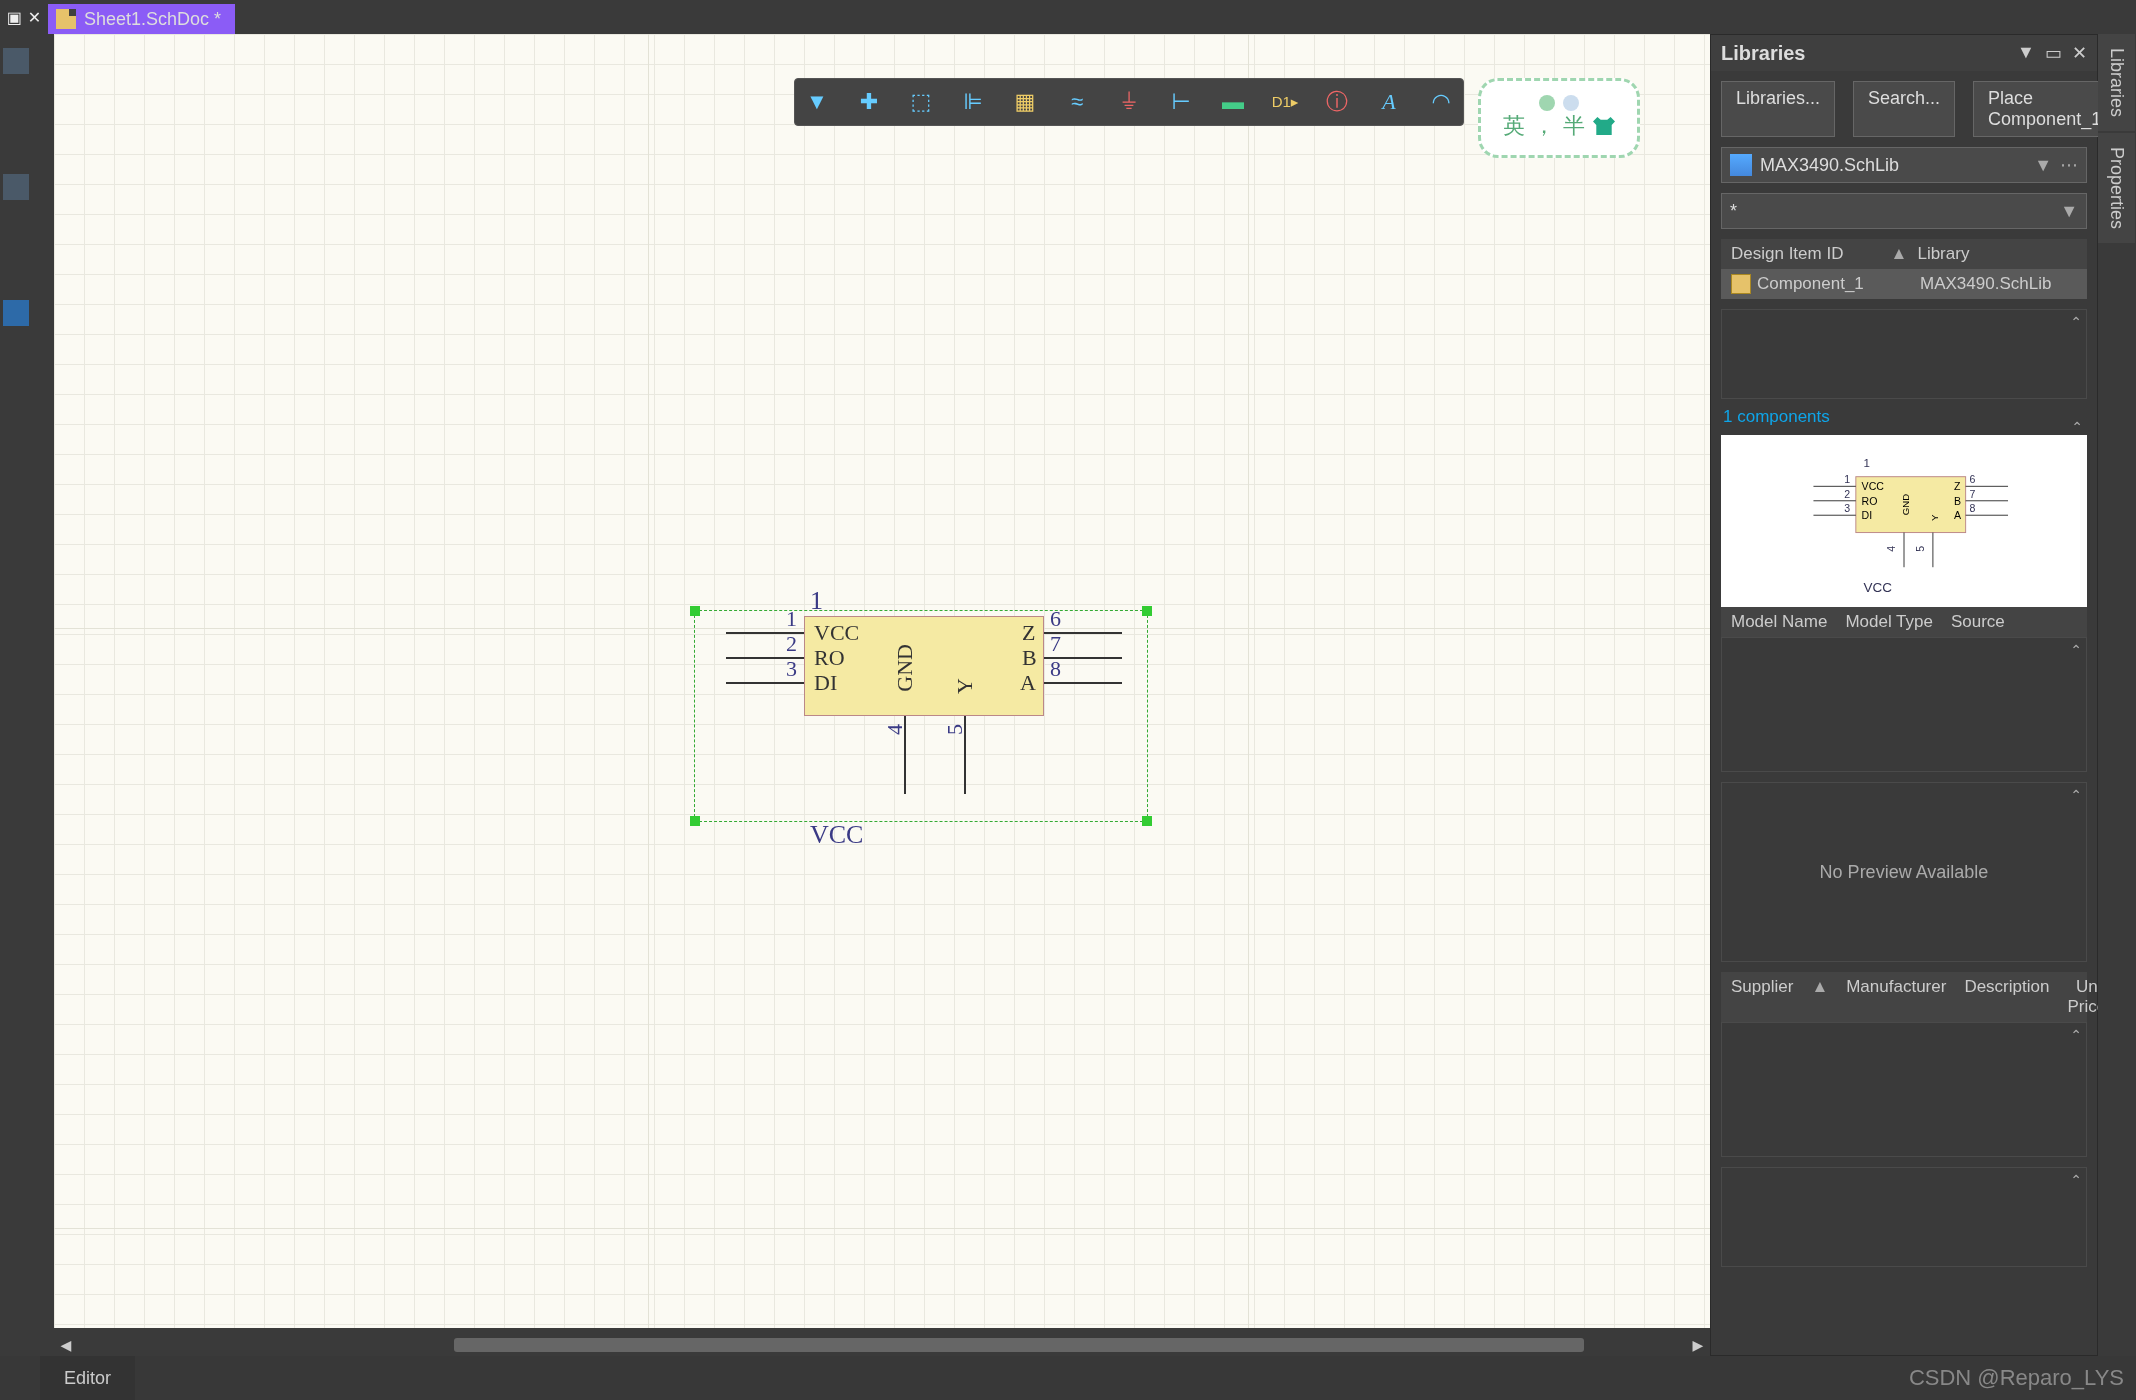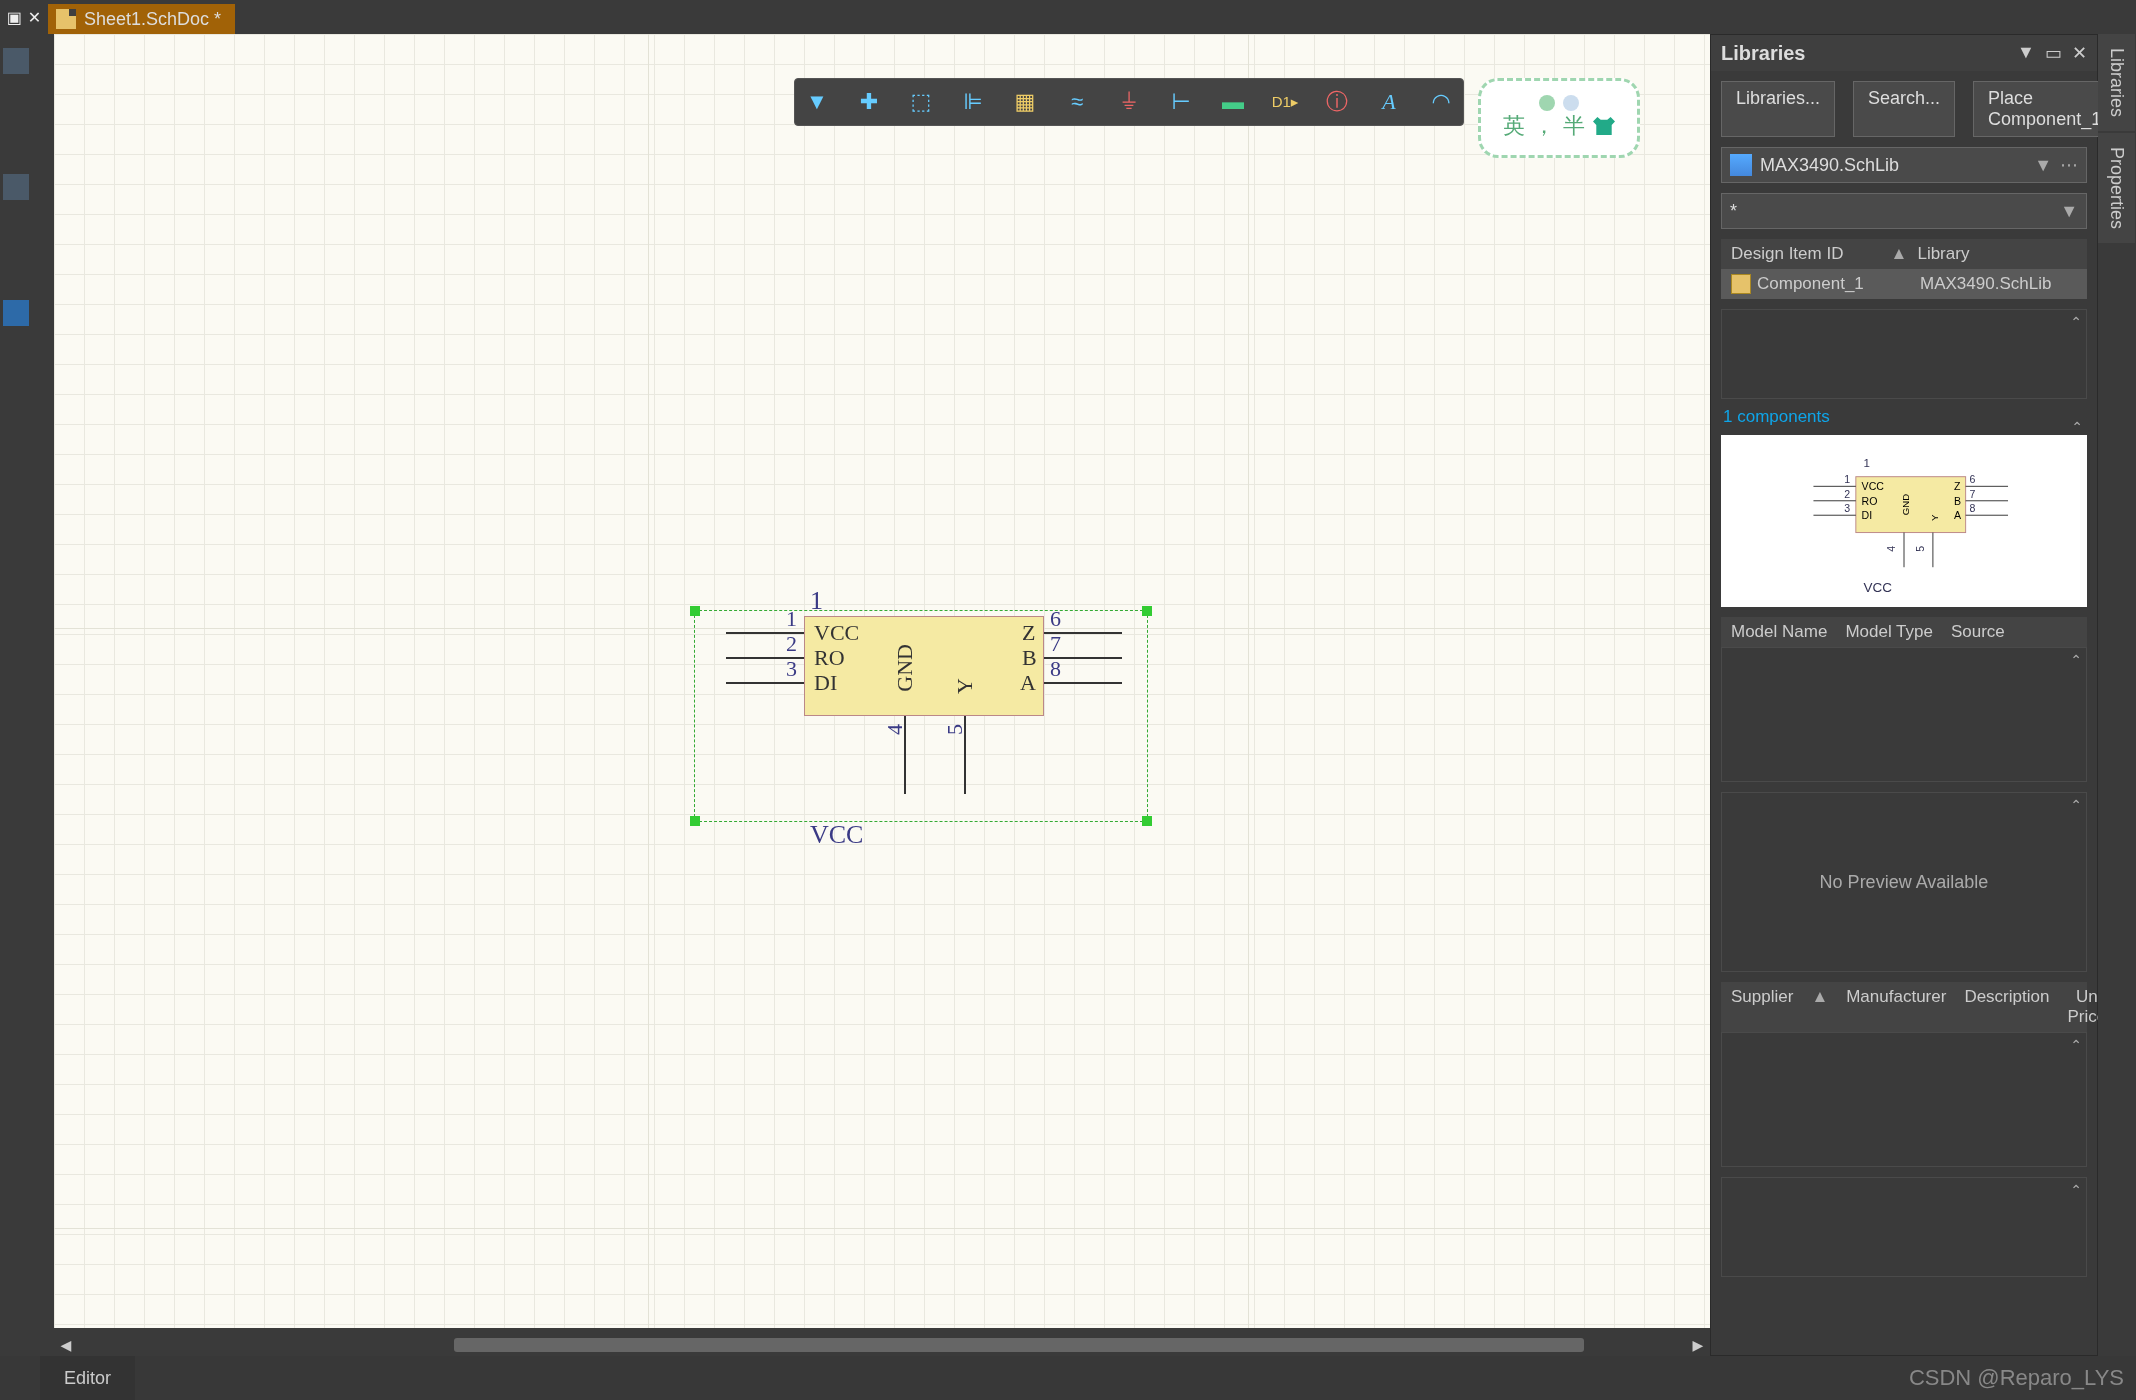--- a/index.html
+++ b/index.html
@@ -1,21 +1,21 @@
 <!DOCTYPE html>
 <html><head>
 <meta charset="utf-8">
 <style>
 * { box-sizing: border-box; margin: 0; padding: 0; font-family: "Segoe UI", Arial, sans-serif; }
 body { background: #2b2b2b; color: #ccc; width: 2136px; height: 1400px; overflow: hidden; position: relative; font-size: 18px; }
 
 .tab-bar { position: absolute; top: 0; left: 0; right: 0; height: 34px; background: #3a3a3a; display: flex; align-items: center; }
 .tab-bar .pin-x { width: 48px; height: 34px; display: flex; align-items: center; justify-content: center; gap: 6px; }
 .tab-bar .pin-x span { color: #eee; font-size: 16px; }
-.tab { display: flex; align-items: center; height: 30px; background: #a16207; padding: 0 14px 0 8px; gap: 8px; margin-top: 4px; }
+.tab { display: flex; align-items: center; height: 30px; background: #8b5cf6; padding: 0 14px 0 8px; gap: 8px; margin-top: 4px; }
 .tab .doc-icon { width: 20px; height: 20px; background: #e6c26a; position: relative; }
 .tab .doc-icon::after { content: ""; position: absolute; right: 0; top: 0; width: 7px; height: 7px; background: #3f3f3f; }
 .tab .label { color: #ddd; font-size: 18px; }
 
 .left-strip { position: absolute; top: 34px; left: 0; width: 32px; bottom: 44px; background: #3a3a3a; }
 .left-strip .sq { width: 26px; height: 26px; background: #4a5968; margin: 14px 3px; }
 .left-strip .sq.sel { background: #2d6aa8; }
 
 .canvas-wrap { position: absolute; top: 34px; left: 32px; right: 426px; bottom: 44px; background: #3a3a3a; }
 .canvas { position: absolute; top: 0; left: 22px; right: 0; bottom: 28px; background: #fbfaf3; }
@@ -260,21 +260,21 @@
         <text x="195" y="80" font-size="10" font-family="serif" transform="rotate(-90 195 80)">GND</text>
       <line x1="220" y1="98" x2="220" y2="134" stroke="#333"></line>
         <text x="211" y="118" font-size="11" font-family="serif" fill="#335" transform="rotate(-90 211 118)">5</text>
         <text x="225" y="86" font-size="10" font-family="serif" transform="rotate(-90 225 86)">Y</text>
       <text x="148" y="30" font-size="12" font-family="serif" fill="#335">1</text>
       <text x="148" y="160" font-size="14" font-family="serif" fill="#335">VCC</text>
     </svg>
     <span class="up-arrow" style="top:-16px">⌃</span>
   </div>
 
-  <div class="mini-hdr" style="margin-top:10px">
+  <div class="mini-hdr" style="">
     <span>Model Name</span>
     <span>Model Type</span>
     <span>Source</span>
   </div>
   <div class="mini-box h135">
     <span class="up-arrow">⌃</span>
   </div>
 
   <div class="mini-box h180">
     <span>No Preview Available</span>

